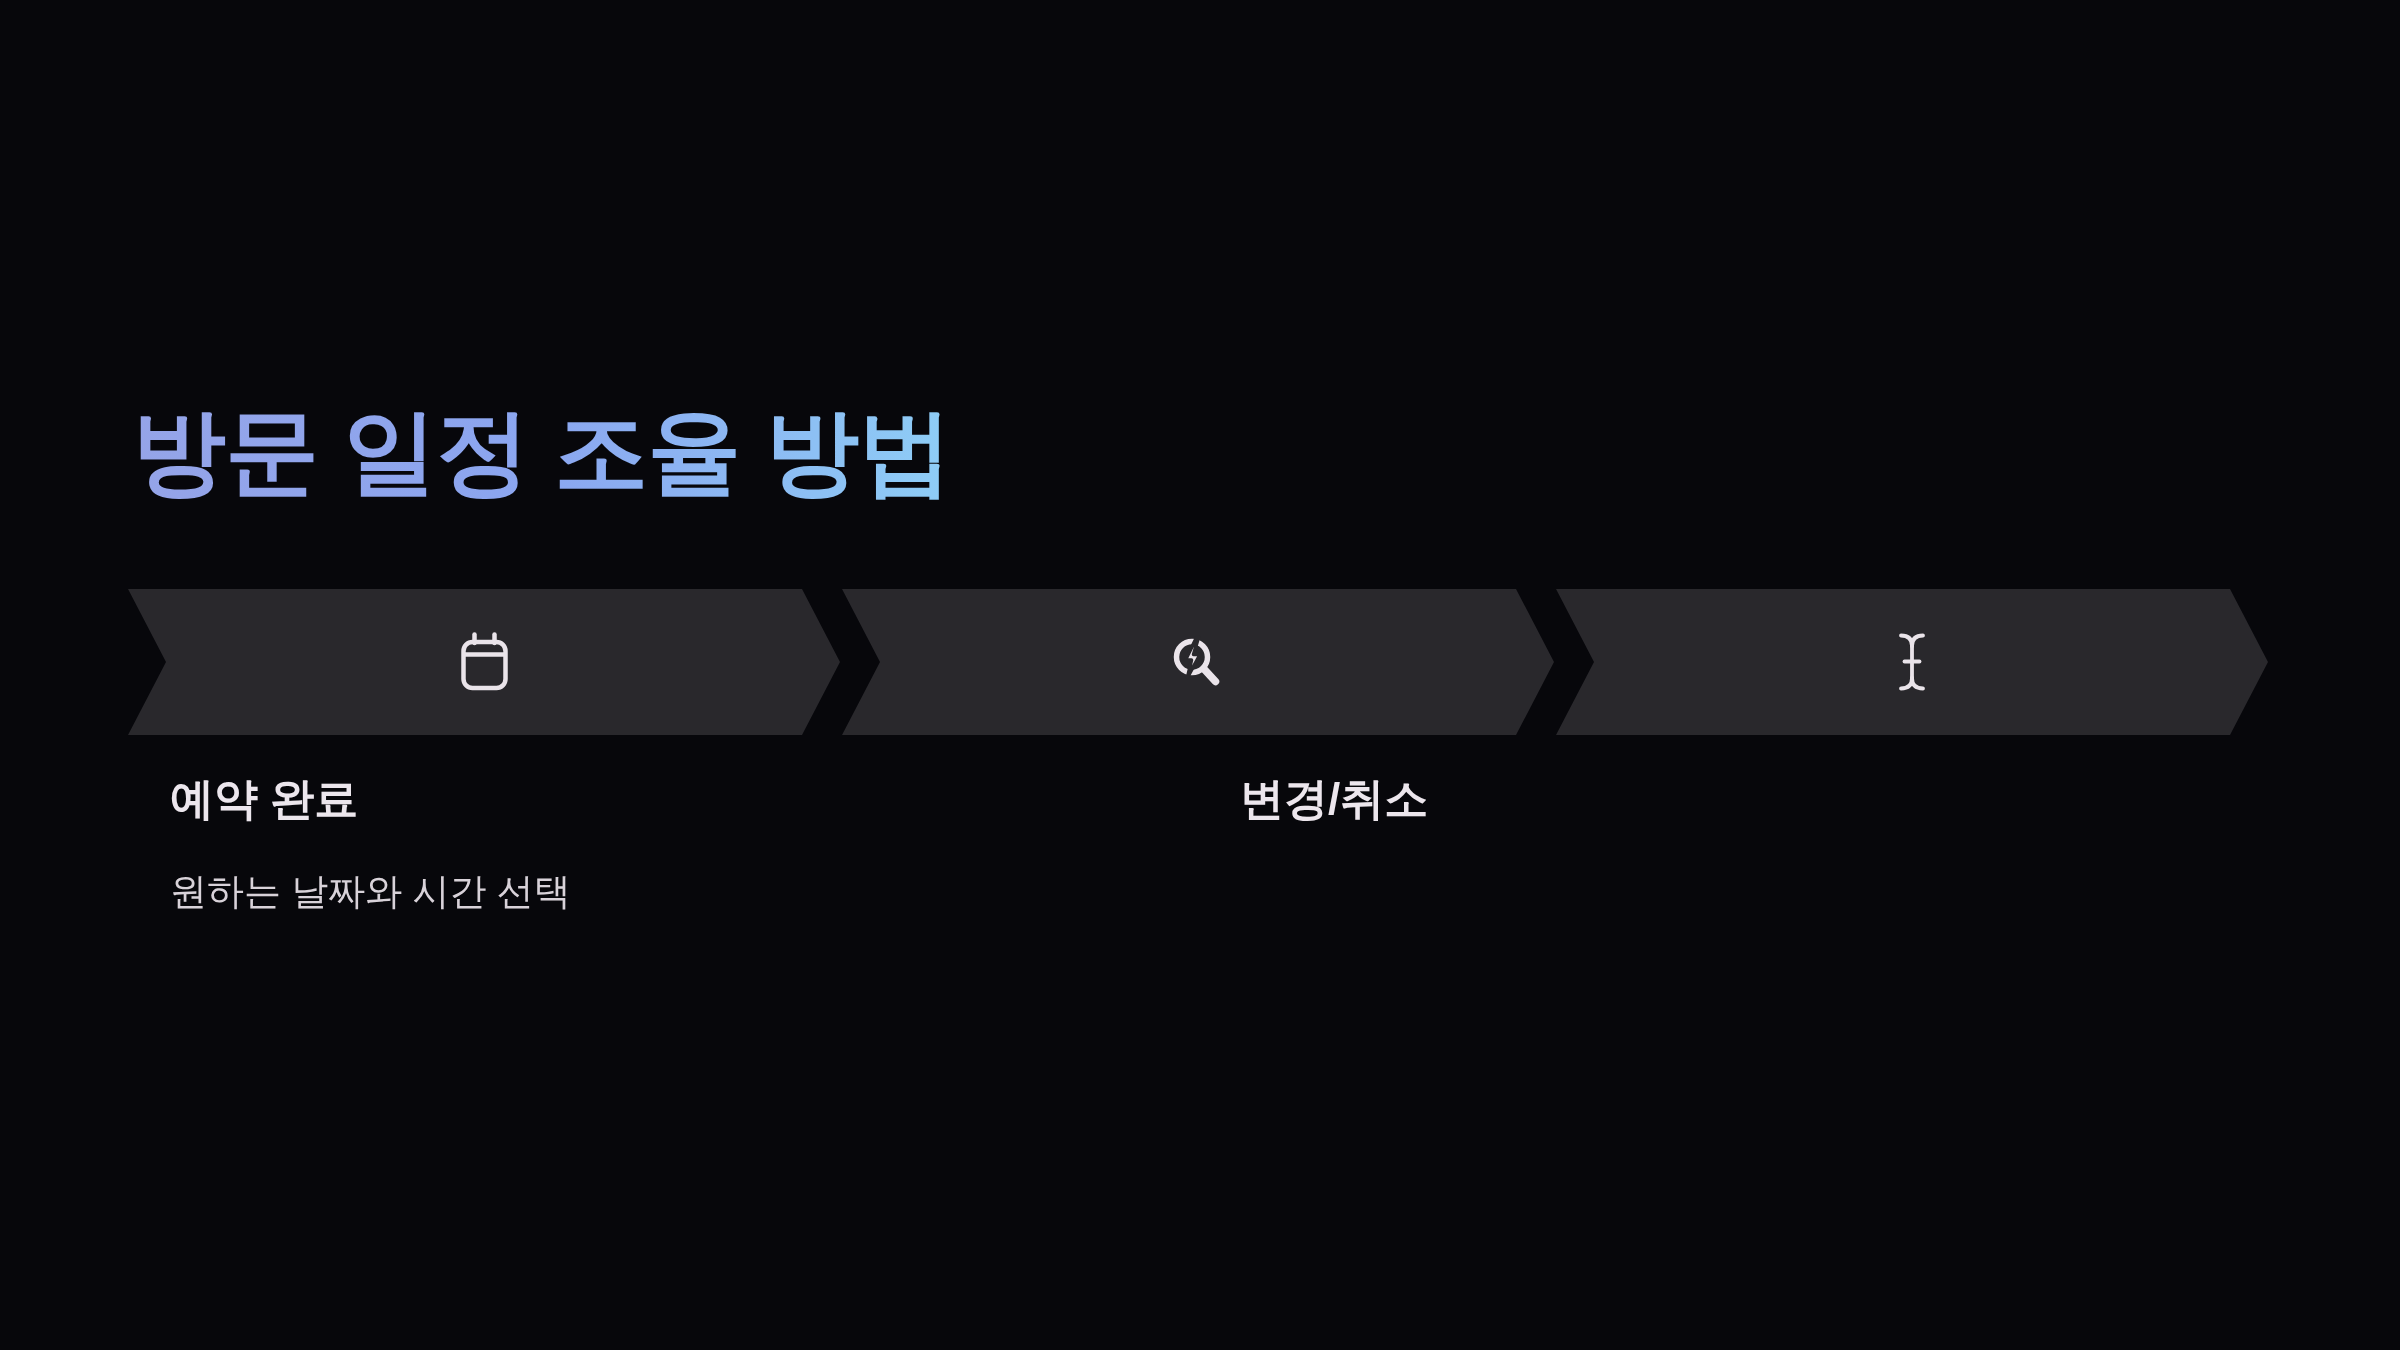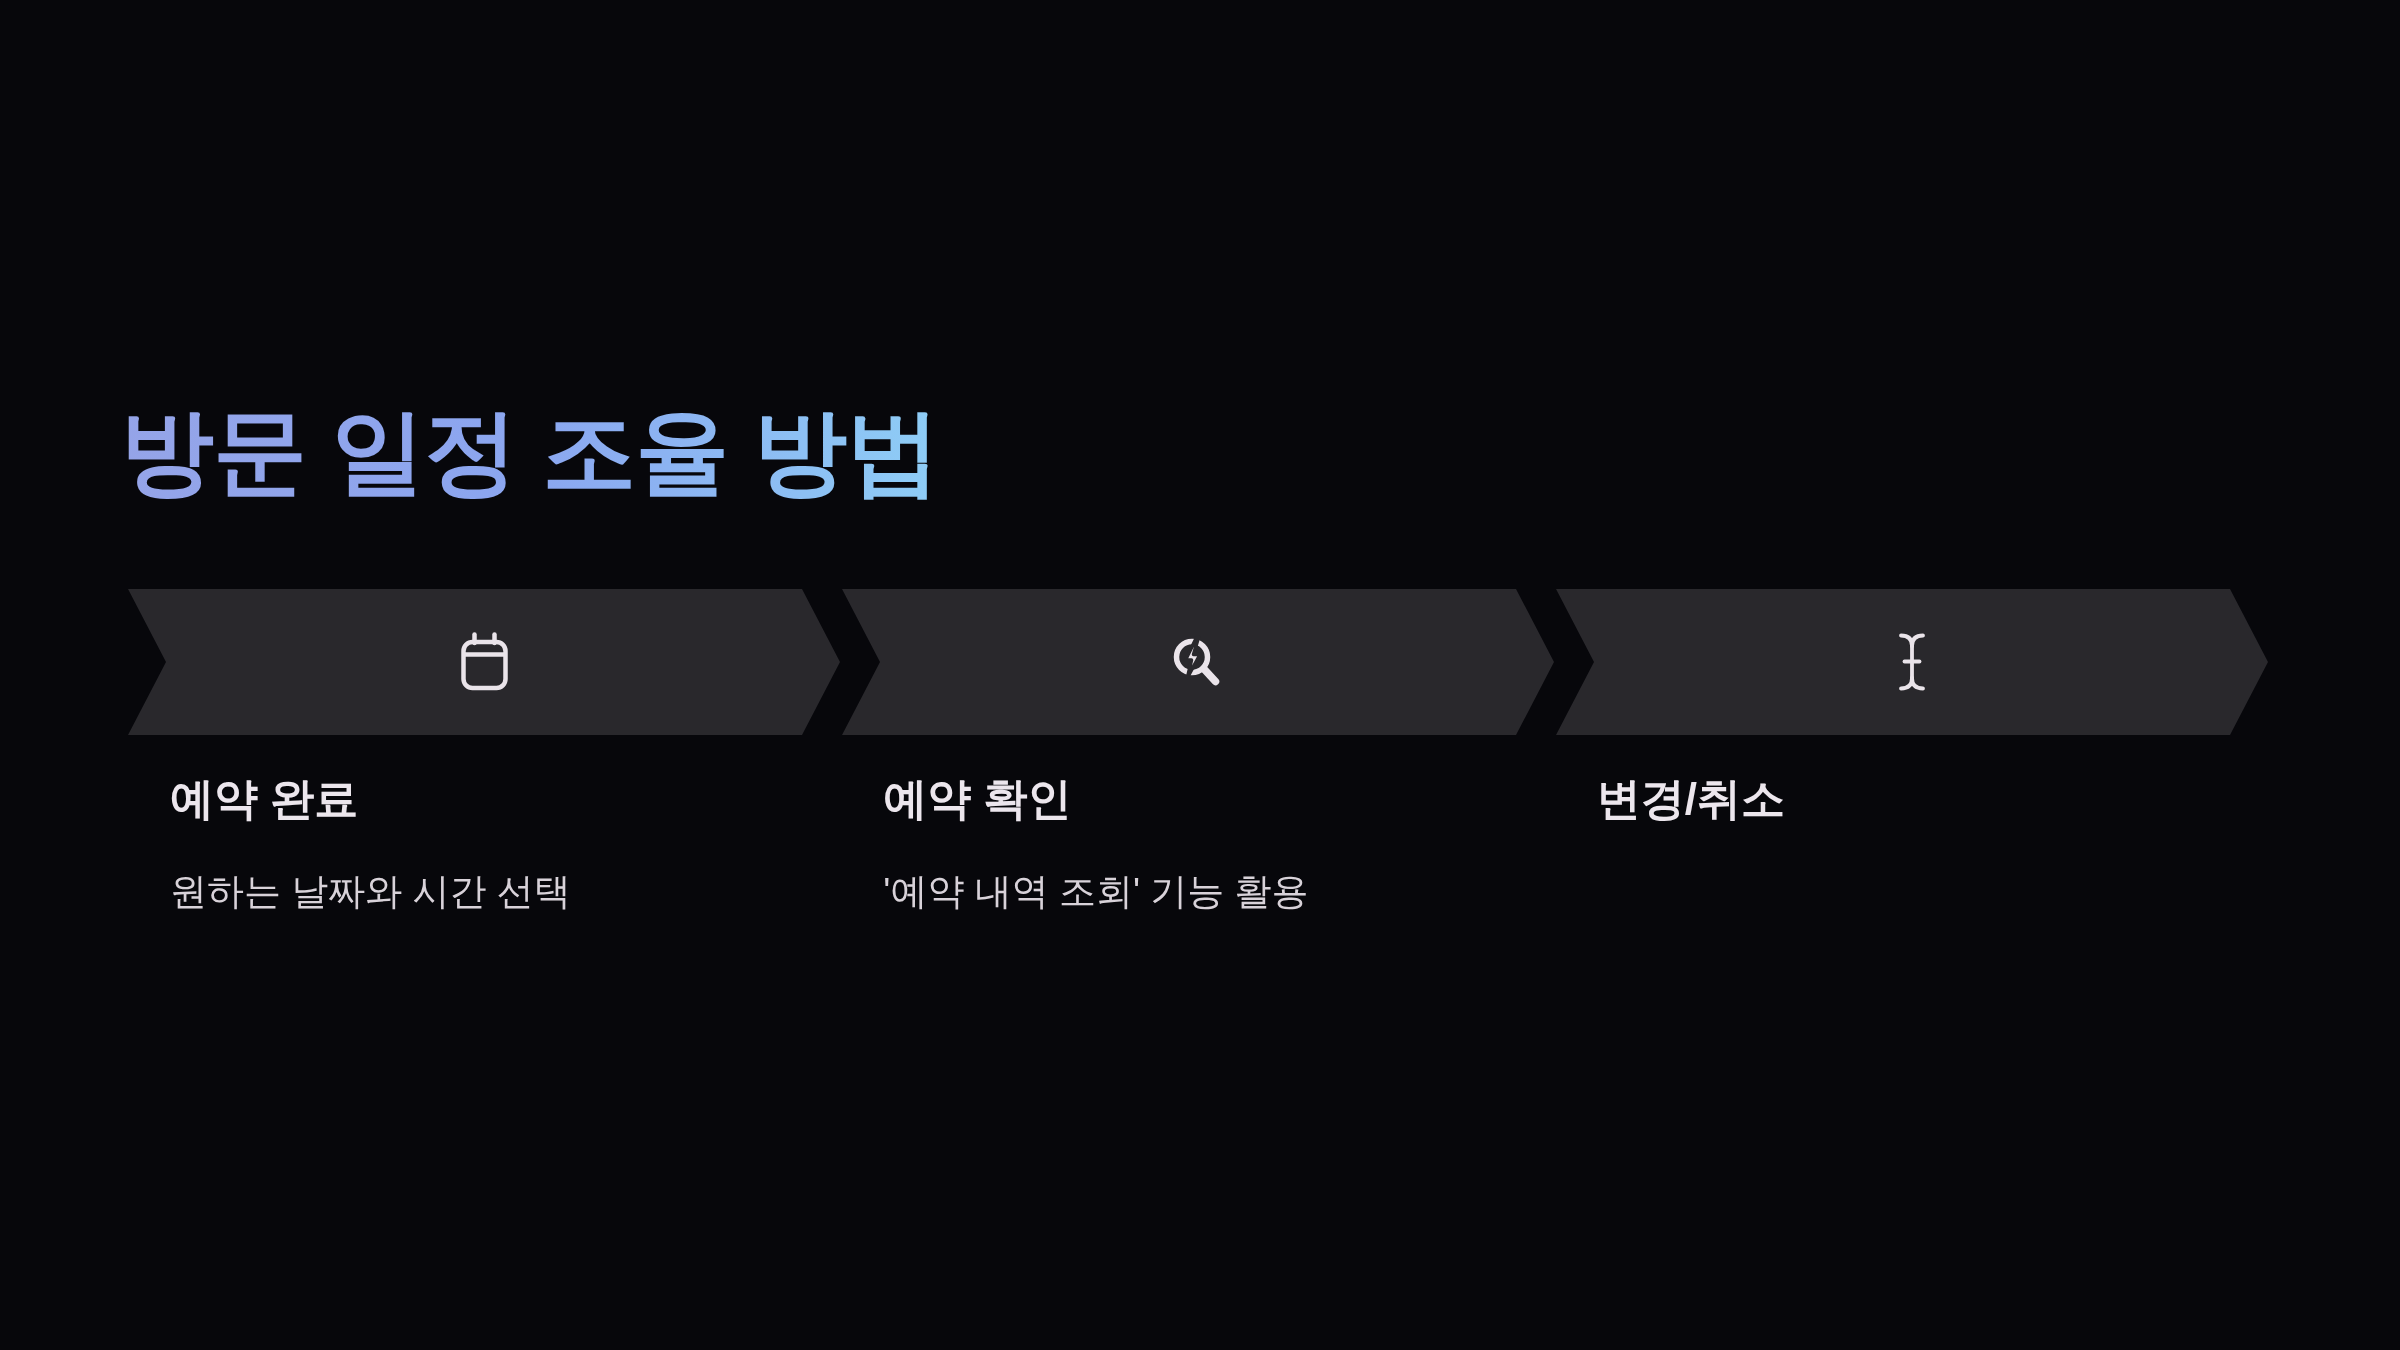--- a/index.html
+++ b/index.html
@@ -15,21 +15,21 @@
   *{margin:0;padding:0;box-sizing:border-box;}
   html,body{width:2400px;height:1350px;}
   body{
     background:var(--background);
     font-family:"Liberation Sans","DejaVu Sans",sans-serif;
     position:relative;
     overflow:hidden;
   }
   .slide-title{
     position:absolute;
-    left:120px;
+    left:132px;
     top:398px;
     font-size:94px;
     font-weight:700;
     letter-spacing:-1px;
     line-height:1.15;
     background:linear-gradient(90deg,var(--title-gradient-start) 0%,var(--title-gradient-mid) 50%,var(--title-gradient-end) 100%);
     -webkit-background-clip:text;
     background-clip:text;
     color:transparent;
     white-space:nowrap;
@@ -127,22 +127,18 @@
 
 </div>
 
 <div class="labels-row">
 
   <div class="label-col">
     <div class="step-title">예약 완료</div>
     <div class="step-description">원하는 날짜와 시간 선택</div>
   </div>
 
-  <div class="label-col">
-    <div class="step-title">예약 확인</div>
-    <div class="step-description">'예약 내역 조회' 기능 활용</div>
-  </div>
 
   <div class="label-col">
     <div class="step-title">변경/취소</div>
   </div>
 
 </div>
 
 </body></html>

